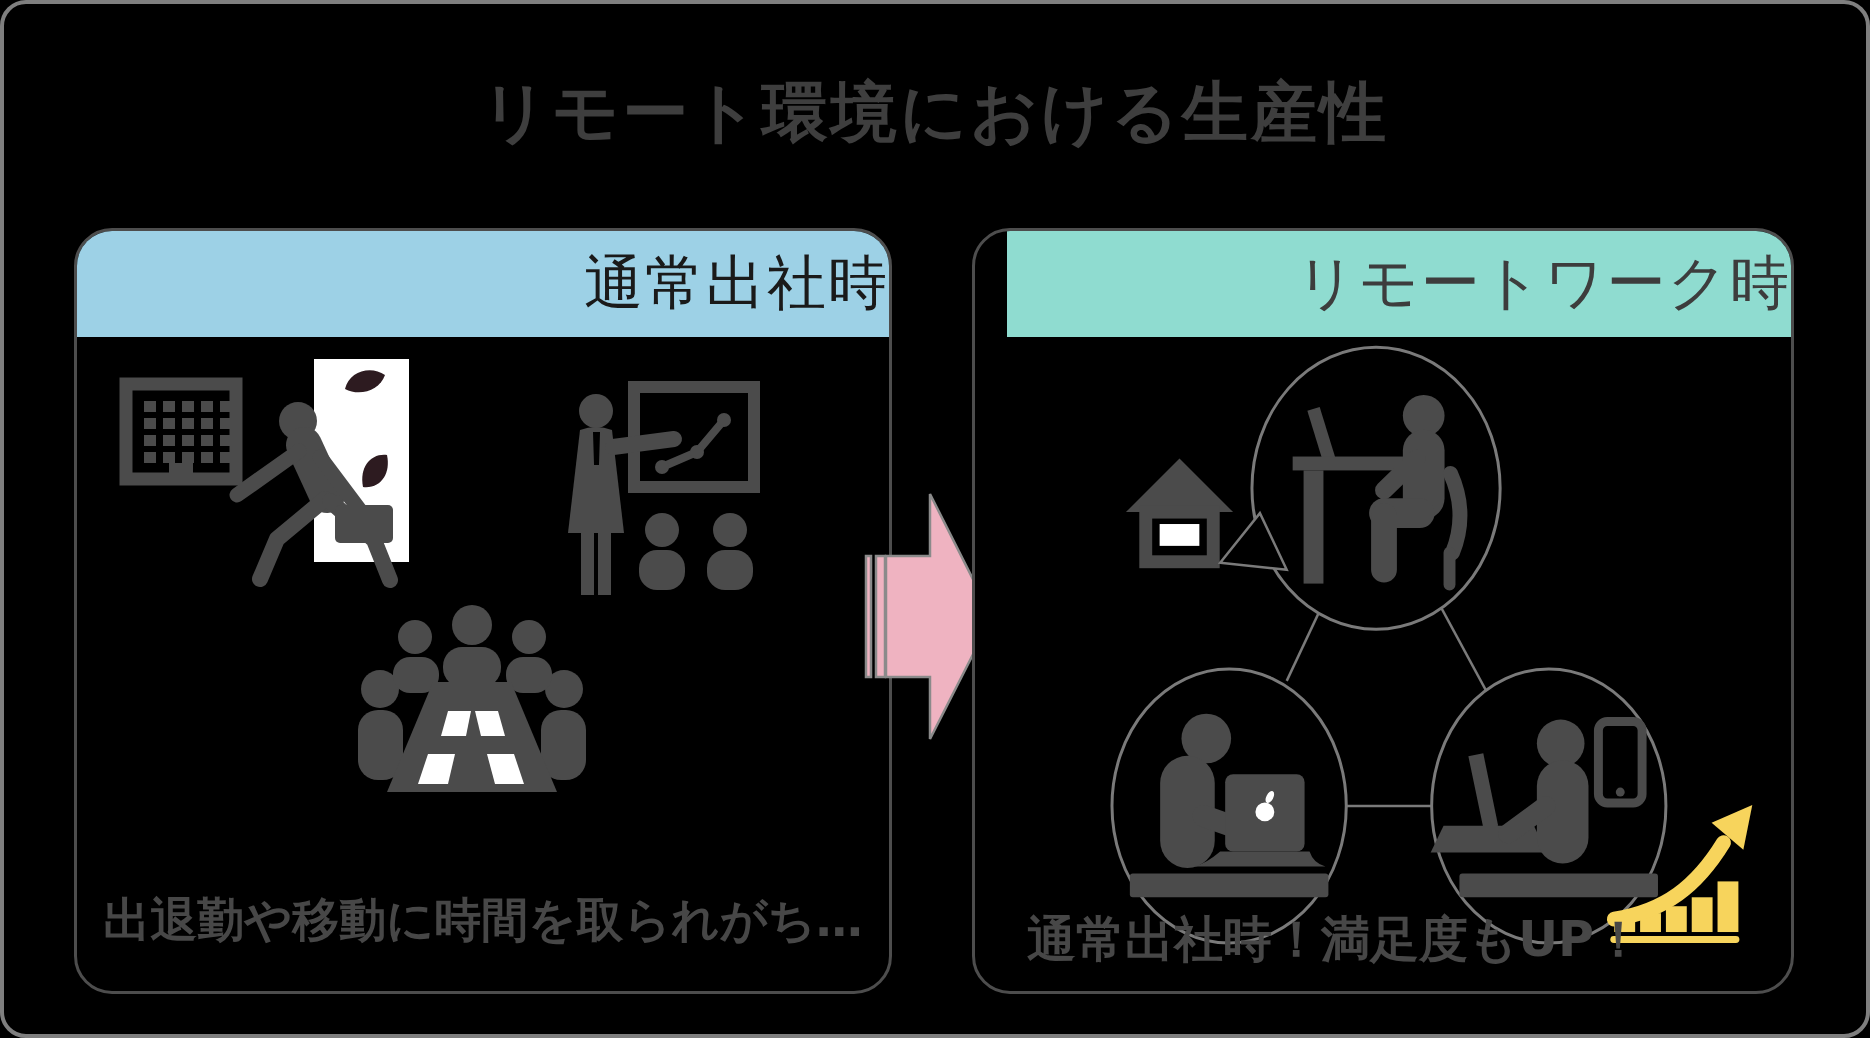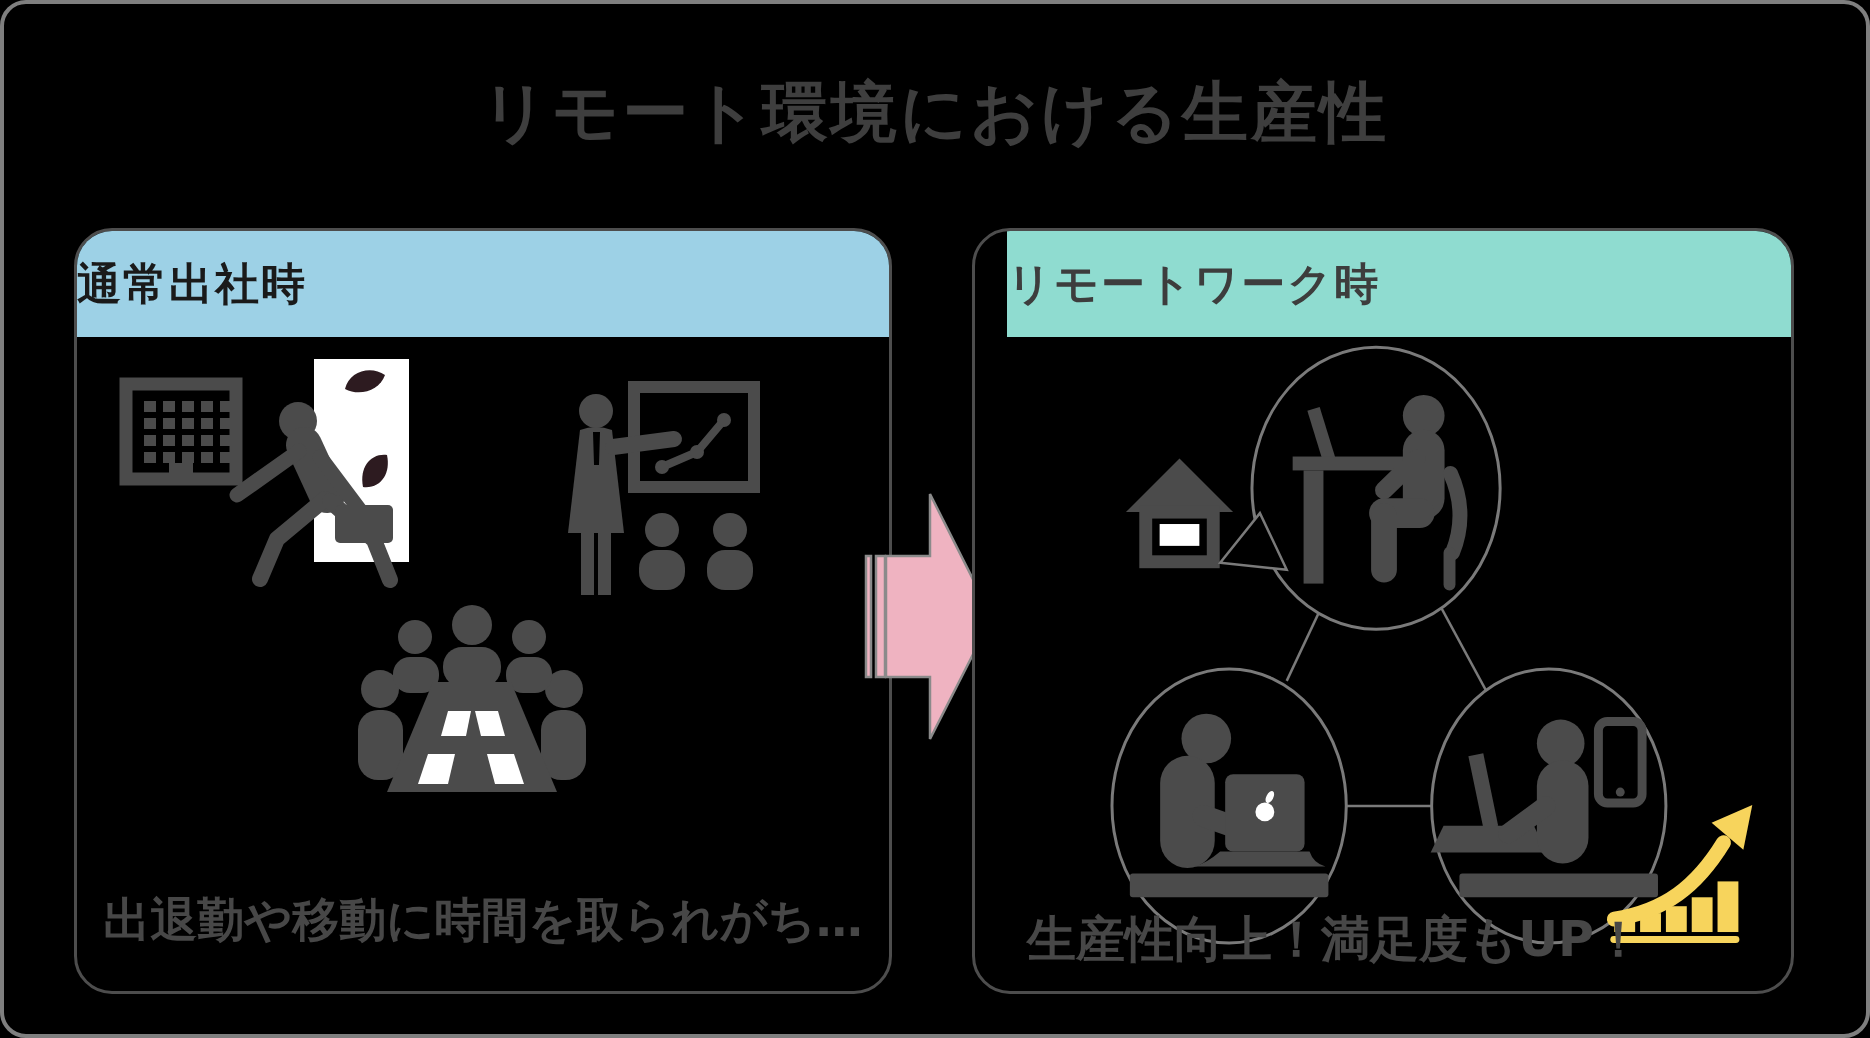--- a/index.html
+++ b/index.html
@@ -24,22 +24,22 @@
     position:absolute;top:224px;
     box-sizing:border-box;height:766px;
     background:var(--canvas-bg,#000);
     border:3px solid var(--panel-border,#4d4d4d);
     border-radius:38px;
     overflow:hidden;
   }
   .panel.commute{left:70px;width:818px;}
   .panel.remote{left:968px;width:822px;}
   .panel-header{
-    height:106px;display:flex;align-items:center;justify-content:flex-start;
-    font-size:44px;font-weight:700;letter-spacing:2px;
+    height:106px;display:flex;align-items:center;justify-content:flex-end;
+    font-size:59px;font-weight:400;letter-spacing:2px;
   }
   .panel.commute .panel-header{background:var(--commute-header-bg,#9dd1e6);color:var(--commute-header-text,#1a1a1a);}
   .panel.remote .panel-header{background:var(--remote-header-bg,#8fdcd0);color:var(--remote-header-text,#3d3d3d);margin-left:32px;}
   .panel-body{position:relative;height:654px;}
   .panel-body > svg{position:absolute;left:0;top:0;width:100%;height:100%;}
   .caption{
     position:absolute;margin:0;
     font-weight:700;color:var(--caption-text,#474747);
     text-align:center;white-space:nowrap;
   }
@@ -243,17 +243,17 @@
           <rect x="644" y="582" width="21" height="15"></rect>
           <rect x="670" y="578" width="21" height="19"></rect>
           <rect x="696" y="571" width="21" height="26"></rect>
           <rect x="722" y="562" width="21" height="35"></rect>
           <rect x="748" y="546" width="21" height="51"></rect>
           <rect x="640" y="601" width="130" height="7" rx="3.5"></rect>
           <path d="M644,584 C695,576 727,551 754,507" class="ys" stroke-width="15" stroke-linecap="round"></path>
           <polygon points="783,469 774,514 742,487"></polygon>
         </g>
       </svg>
-      <p class="caption remote-caption">生産性向上！満足度もUP！</p>
+      <p class="caption remote-caption">通常出社時！満足度もUP！</p>
     </div>
   </section>
 
 </div>
 
 </body></html>

